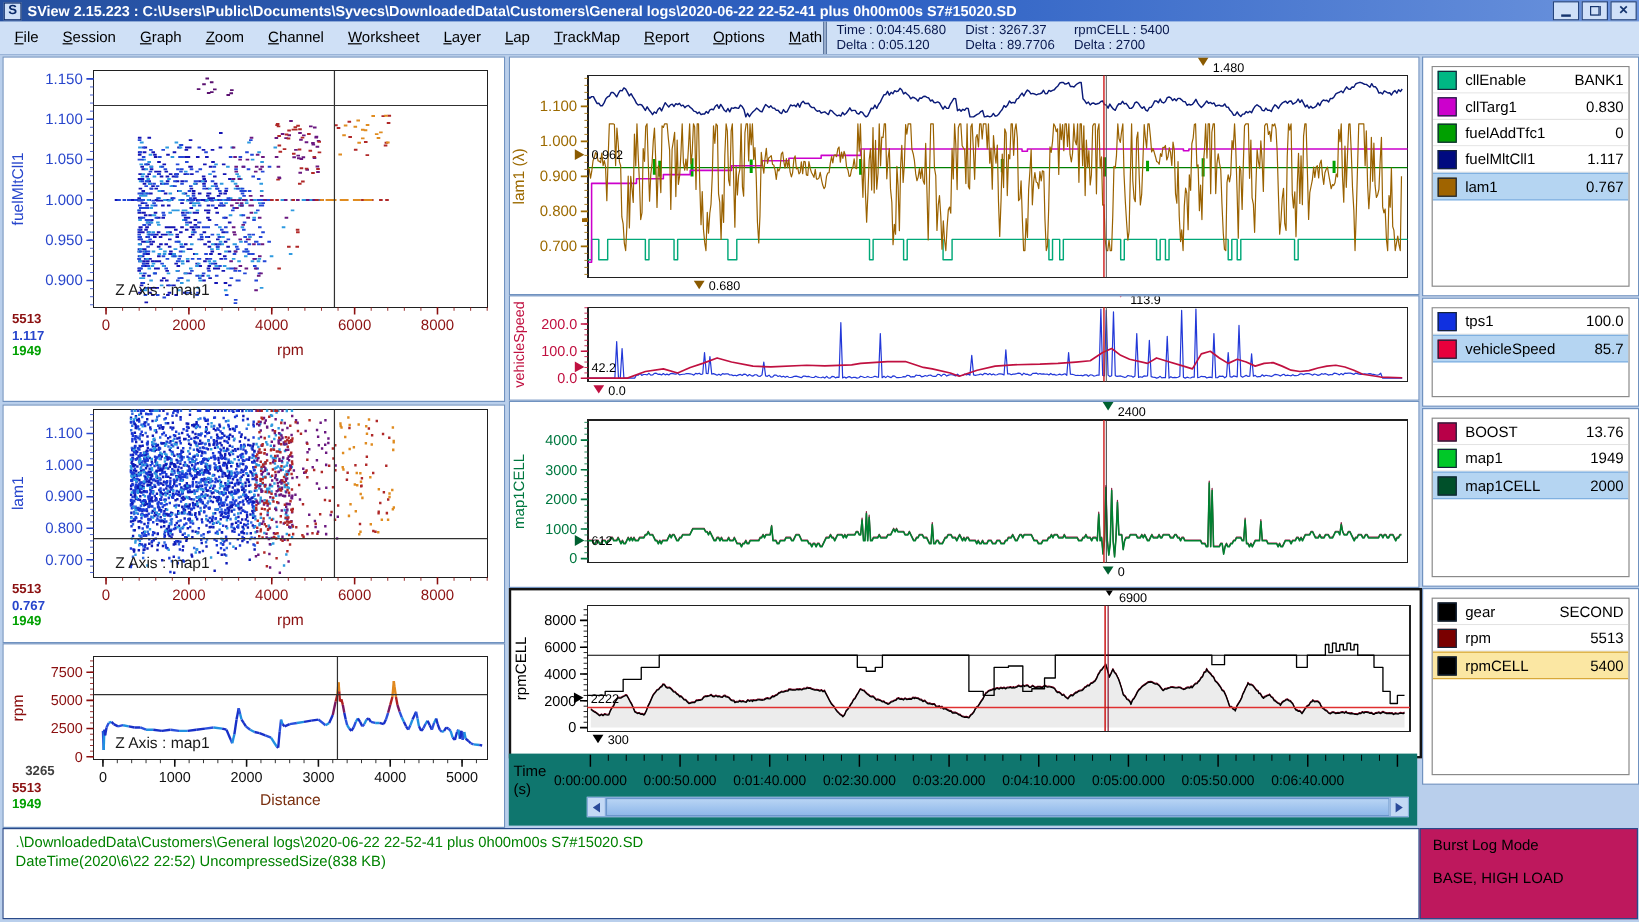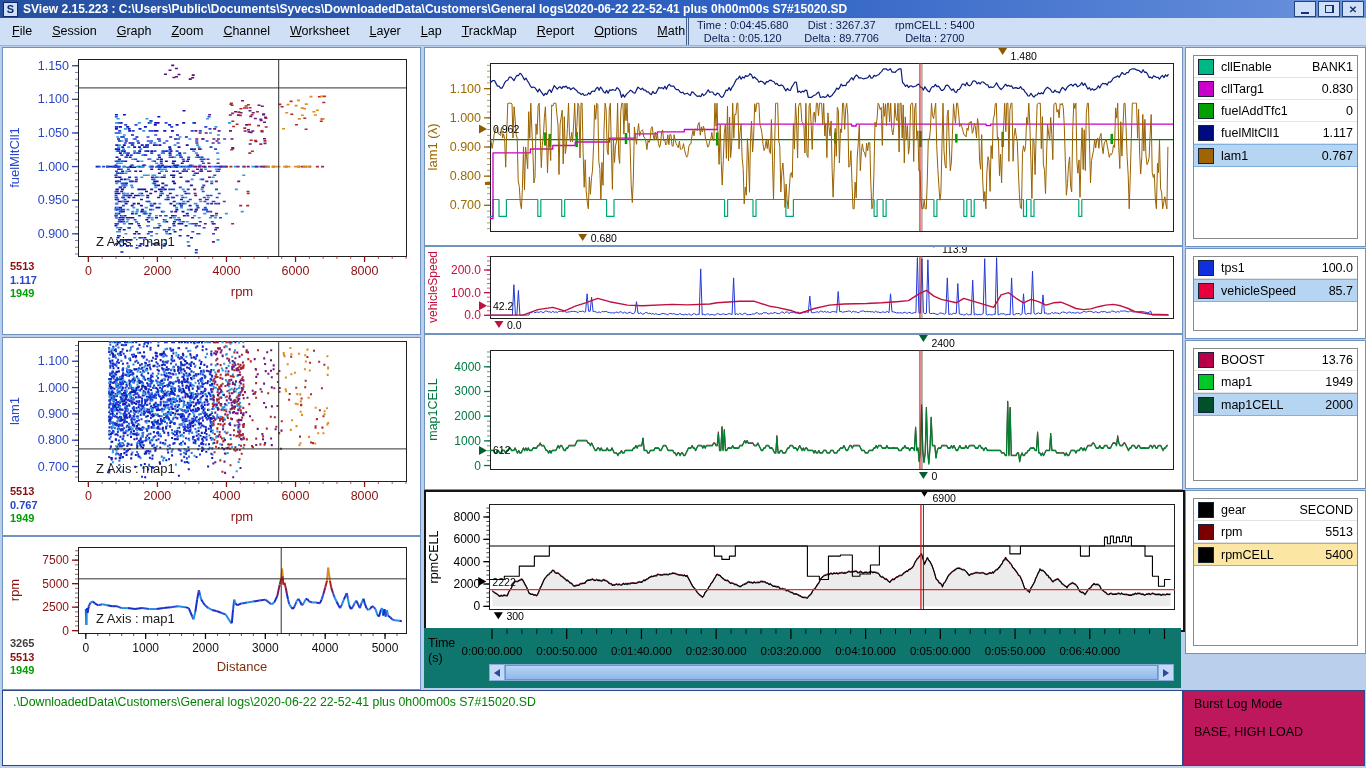--- a/index.html
+++ b/index.html
@@ -11,21 +11,21 @@
   #applogo{width:13px;height:13px;margin:0 5px 0 3px;background:#cfe0f8;border:1px solid #0a2a6a;
     color:#0a2a6a;font-size:11px;font-weight:bold;line-height:12px;text-align:center;flex:none;}
   #wintitle{white-space:nowrap;overflow:hidden;flex:1;font-weight:600;}
   .winbtn{width:20px;height:14px;margin-right:2px;background:#cfe0f8;border:1px solid #24447e;
     display:flex;align-items:center;justify-content:center;flex:none;color:#14346e;font-size:10px;font-weight:bold;}
   .glyph-min{width:8px;height:7px;border-bottom:2px solid #14346e;}
   .glyph-rest{position:relative;width:9px;height:8px;}
   .glyph-rest .b1{position:absolute;right:0;top:0;width:6px;height:6px;border:1px solid #14346e;}
   .glyph-rest .b2{position:absolute;left:0;bottom:0;width:6px;height:6px;border:1px solid #14346e;background:#cfe0f8;}
   
-  #menubar{position:absolute;left:0;top:18px;width:1366px;height:27px;background:#cfe0f6;border-bottom:1px solid #9ab4d8;text-align:center;}
+  #menubar{position:absolute;left:0;top:18px;width:1366px;height:27px;background:#cfe0f6;border-bottom:1px solid #9ab4d8;}
   #menus{position:absolute;left:2px;top:0;height:27px;display:flex;}
   .menuitem{padding:0 10px;line-height:26px;font-size:12.5px;color:#000;}
   .menuitem u{text-decoration:underline;}
   #infobar{position:absolute;left:686px;top:0;height:27px;display:flex;border-left:3px double #44608c;padding-left:8px;}
   .infocol{margin-right:16px;font-size:11px;color:#0a1a50;line-height:13px;padding-top:1px;white-space:nowrap;}
   
   #main{position:absolute;left:0;top:45px;width:1366px;height:645px;}
   .panel{position:absolute;background:#fff;border:1px solid #7092c0;}
   #m4{border:2px solid #141414;}
   svg{display:block;}
@@ -495,21 +495,21 @@
           <line x1="385.04379562043795" y1="78.6120218579235" x2="387.4379562043796" y2="80.49180327868852" stroke="#1830c8" stroke-width="2"></line>
           <line x1="387.4379562043796" y1="80.49180327868852" x2="389.2335766423358" y2="82.37158469945355" stroke="#1830c8" stroke-width="2"></line>
           <line x1="389.2335766423358" y1="82.37158469945355" x2="391.62773722627736" y2="83.31147540983606" stroke="#2a50dc" stroke-width="2"></line>
           <line x1="391.62773722627736" y1="83.31147540983606" x2="396.4160583941606" y2="83.78142076502732" stroke="#2090e0" stroke-width="2"></line>
           <line x1="396.4160583941606" y1="83.78142076502732" x2="398.81021897810217" y2="84.25136612021858" stroke="#1830c8" stroke-width="2"></line>
           <line x1="278.20437956204375" x2="278.20437956204375" y1="10" y2="96" stroke="#303030" stroke-width="1"></line>
           <line x1="75" x2="403" y1="41.83409836065574" y2="41.83409836065574" stroke="#303030" stroke-width="1"></line>
           <text x="93" y="86" fill="#1a1a1a" font-size="13">Z Axis : map1</text>
         </svg>
         <div class="cvals" style="top: 100px;">
-          <div style="color: rgb(64, 64, 64);">3265</div>
+          <div style="color: rgb(64, 64, 64); margin-left: 11px;">3265</div>
           <div style="color: rgb(139, 16, 16);">5513</div>
           <div style="color: rgb(0, 160, 0);">1949</div>
         </div>
       </div>
 
     <div class="panel" id="m1" style="left:424px;top:2px;width:757px;height:197px;">
         <svg width="100%" height="100%" viewBox="0 0 757 195">
           <rect x="65" y="14" width="683" height="168" fill="none" stroke="#202020" stroke-width="1" shape-rendering="crispEdges"></rect>
           <line x1="59" x2="65" y1="156.33333333333334" y2="156.33333333333334" stroke="#9c6a00" stroke-width="1.3"></line>
           <text x="56" y="160.33333333333334" text-anchor="end" fill="#9c6a00" font-size="12.5">0.700</text>
@@ -872,20 +872,21 @@
             <span class="vl">5400</span>
           </div>
         </div>
       </div>
   </div>
 
   <div id="statusbar">
     <div id="leftbox">
       <div id="greenlines">
           <div>.\DownloadedData\Customers\General logs\2020-06-22 22-52-41 plus 0h00m00s S7#15020.SD</div>
+          <div>DateTime(2020\6\22 22:52) UncompressedSize(838 KB)</div>
         </div>
     </div>
     <div id="rightbox">
       <div class="rl" style="top:6px;">Burst Log Mode</div>
       <div class="rl" style="top:34px;">BASE, HIGH LOAD</div>
     </div>
   </div>
 </div>
 
 </body></html>

